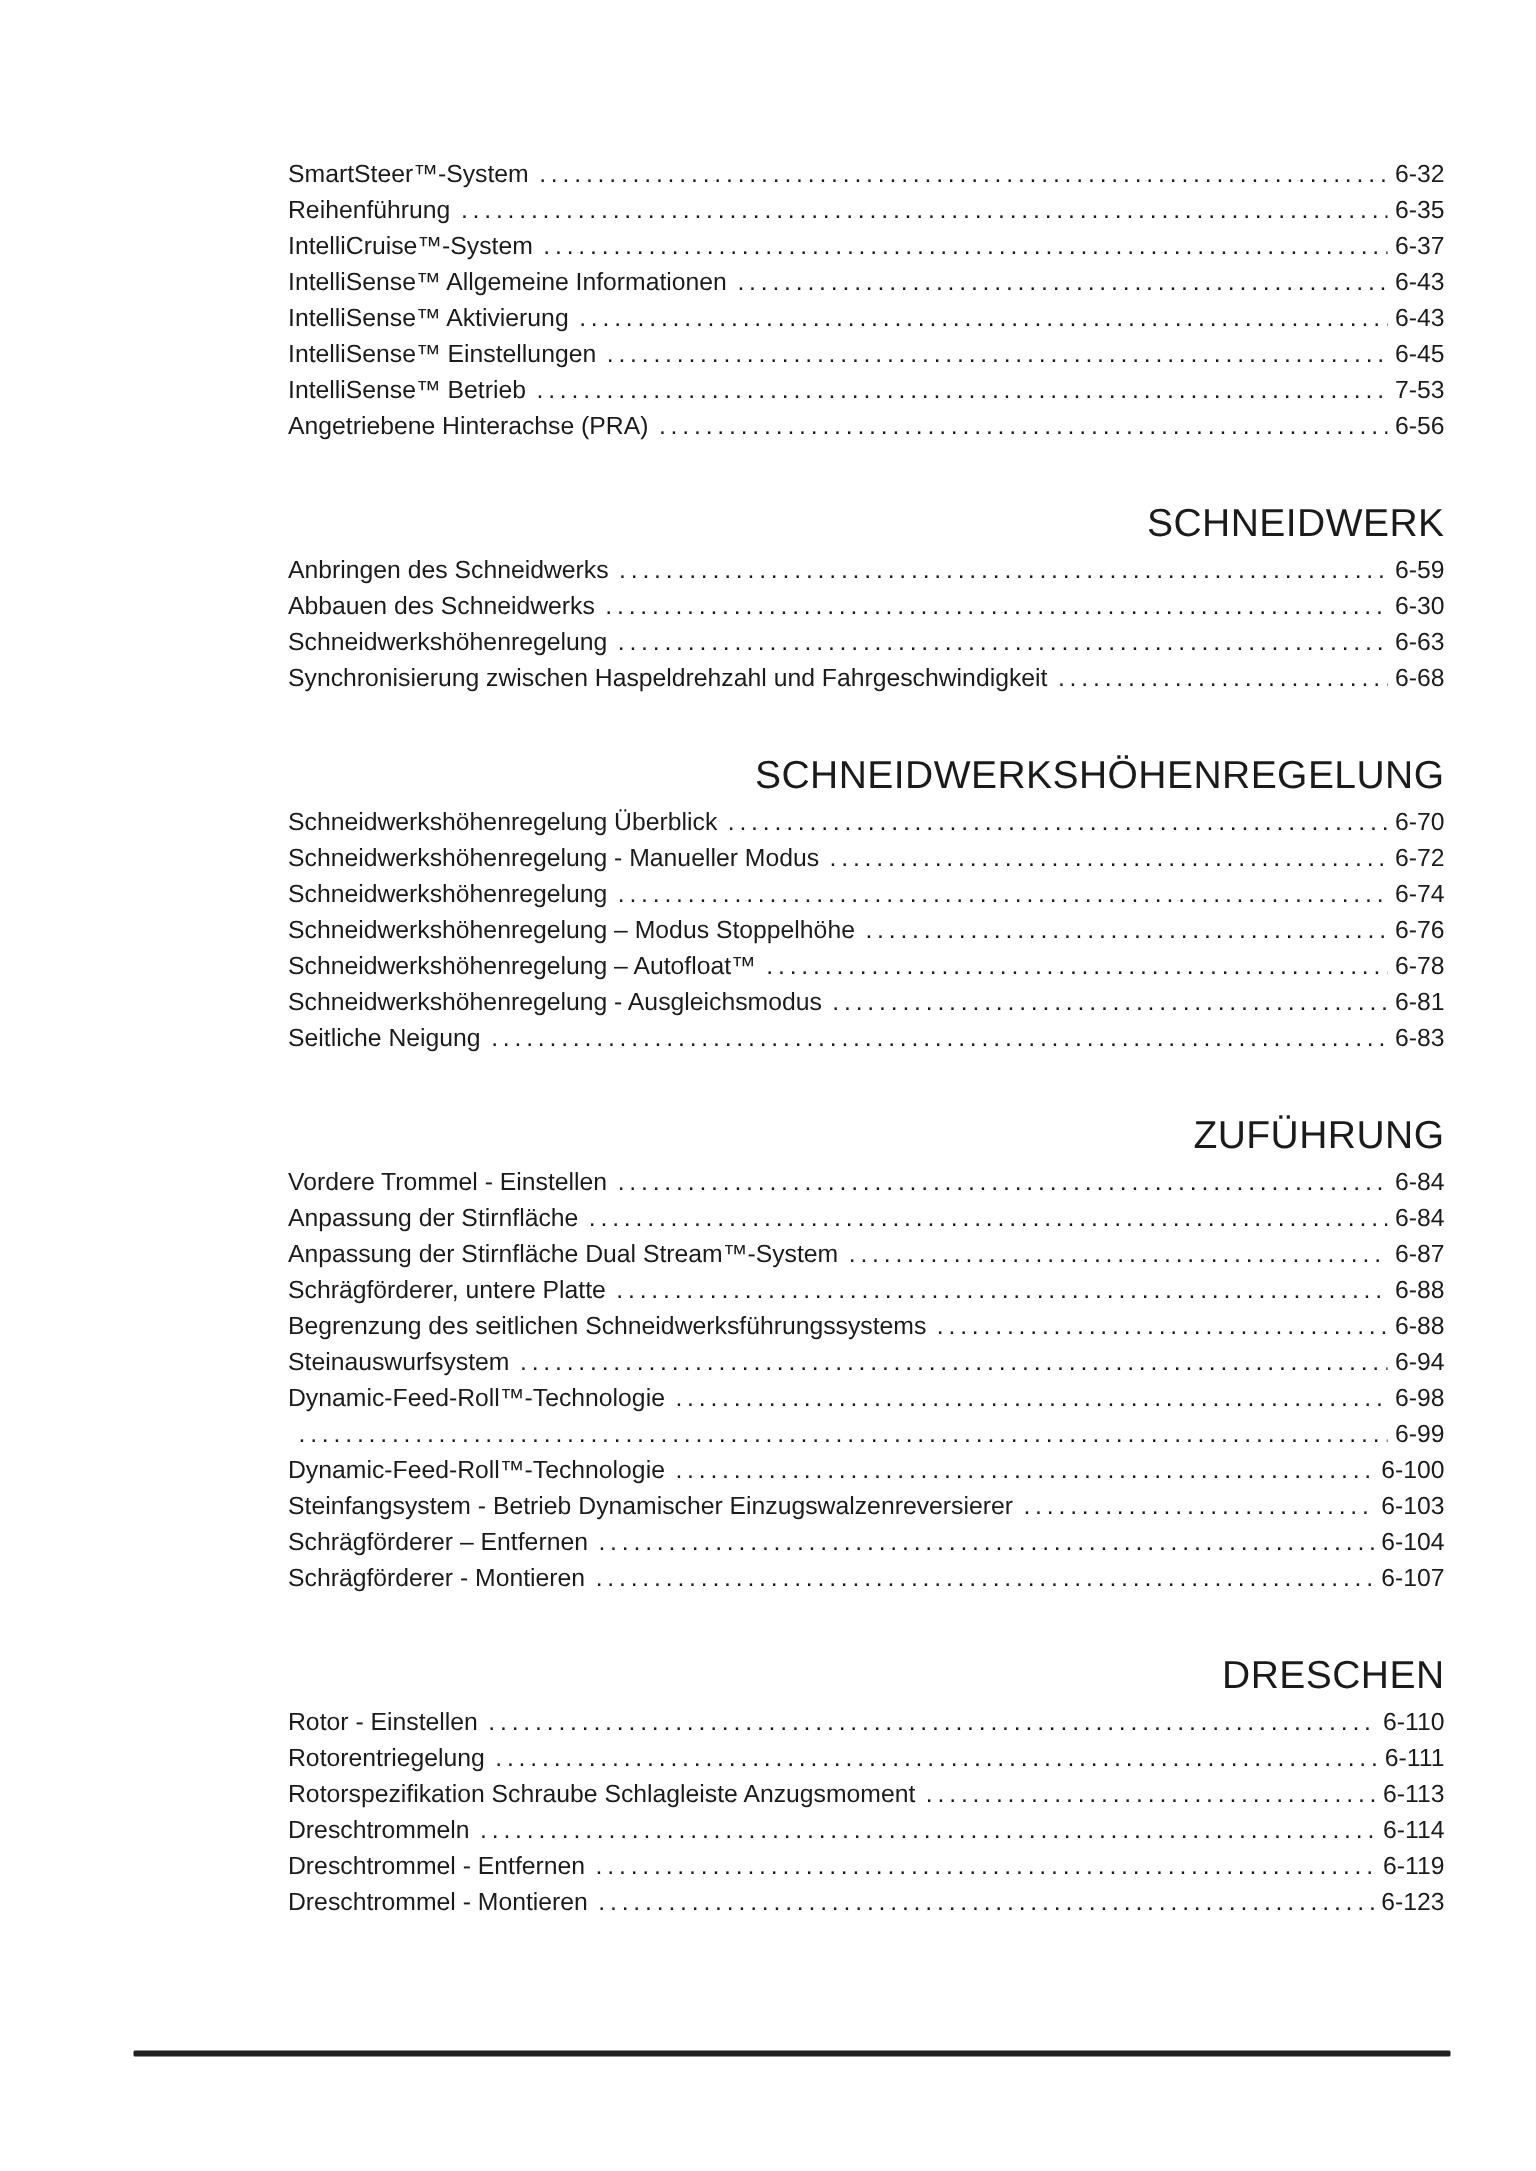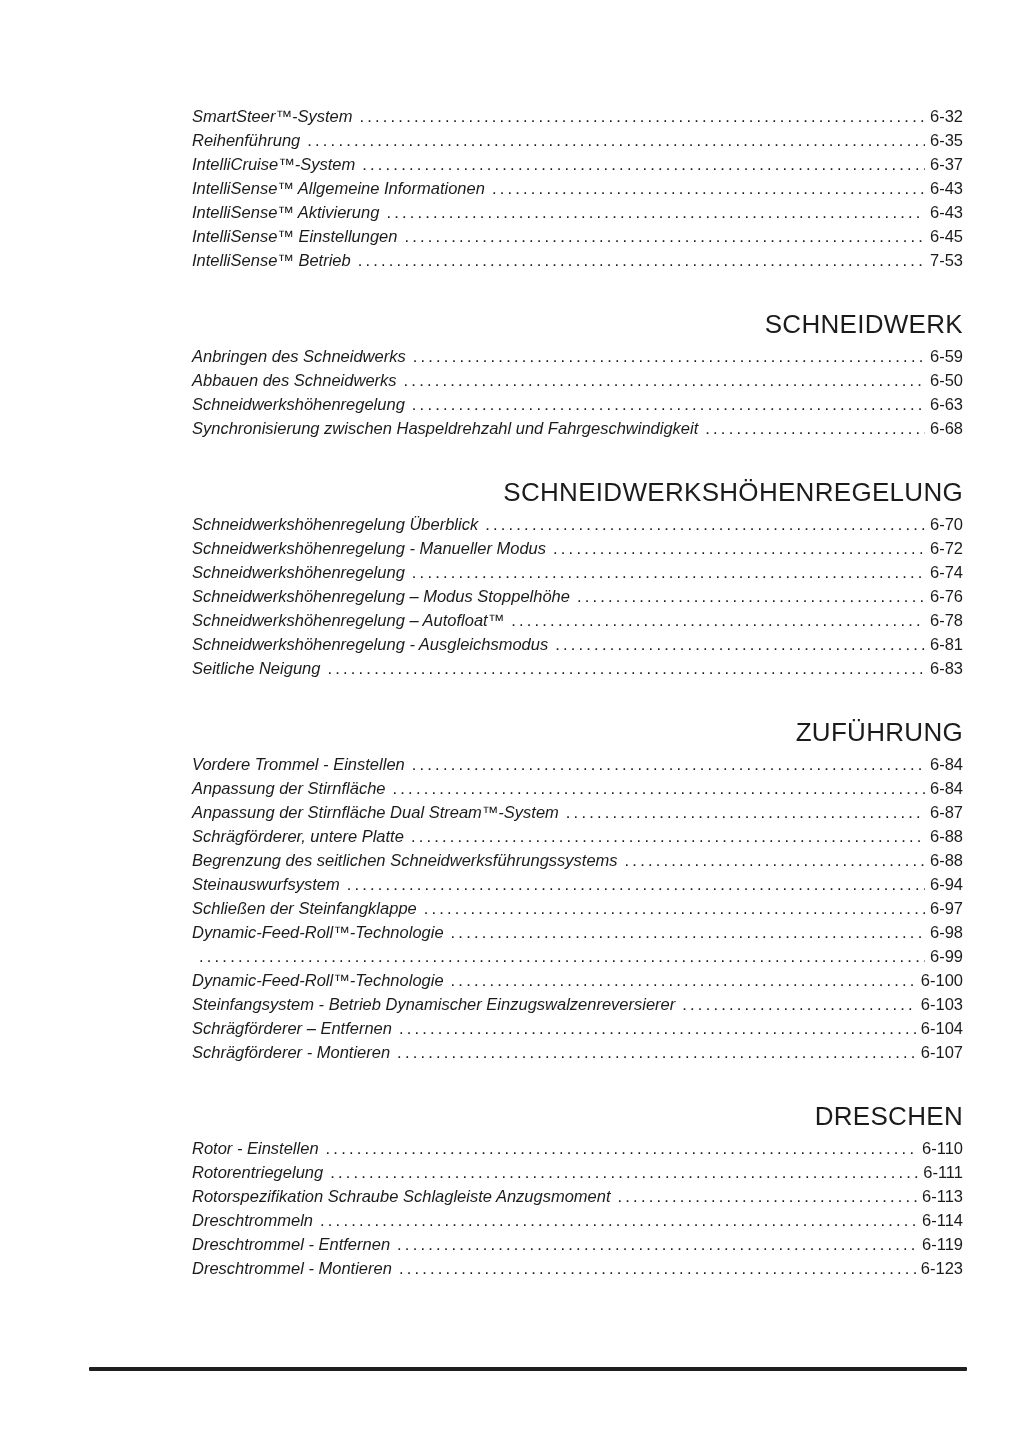--- a/index.html
+++ b/index.html
@@ -41,21 +41,20 @@
   li.entry {
     display: flex;
     align-items: baseline;
     font-size: 16.5px;
     line-height: 24px;
     white-space: nowrap;
   }
   .entry-label {
     flex: 0 0 auto;
     white-space: nowrap;
-    font-style: italic;
   }
   .leader {
     flex: 1 1 auto;
     overflow: hidden;
     white-space: nowrap;
     text-align: right;
     margin: 0 5px 0 7px;
     min-width: 14px;
   }
   .leader::after {
@@ -119,36 +118,41 @@
     <span class="leader"></span>
     <span class="entry-page">6-45</span>
   </li>
 
   <li class="entry">
     <span class="entry-label">IntelliSense™ Betrieb</span>
     <span class="leader"></span>
     <span class="entry-page">7-53</span>
   </li>
 
+  <li class="entry">
+    <span class="entry-label">Angetriebene Hinterachse (PRA)</span>
+    <span class="leader"></span>
+    <span class="entry-page">6-56</span>
+  </li>
 </ul>
   </section>
 
   <section class="toc-section">
     <h2 class="section-title">SCHNEIDWERK</h2>
     <ul class="entries">
   <li class="entry">
     <span class="entry-label">Anbringen des Schneidwerks</span>
     <span class="leader"></span>
     <span class="entry-page">6-59</span>
   </li>
 
   <li class="entry">
     <span class="entry-label">Abbauen des Schneidwerks</span>
     <span class="leader"></span>
-    <span class="entry-page">6-50</span>
+    <span class="entry-page">6-30</span>
   </li>
 
   <li class="entry">
     <span class="entry-label">Schneidwerkshöhenregelung</span>
     <span class="leader"></span>
     <span class="entry-page">6-63</span>
   </li>
 
   <li class="entry">
     <span class="entry-label">Synchronisierung zwischen Haspeldrehzahl und Fahrgeschwindigkeit</span>
@@ -239,25 +243,20 @@
   </li>
 
 
   <li class="entry">
     <span class="entry-label">Steinauswurfsystem</span>
     <span class="leader"></span>
     <span class="entry-page">6-94</span>
   </li>
 
 
-  <li class="entry">
-    <span class="entry-label">Schließen der Steinfangklappe</span>
-    <span class="leader"></span>
-    <span class="entry-page">6-97</span>
-  </li>
 
   <li class="entry">
     <span class="entry-label">Dynamic-Feed-Roll™-Technologie</span>
     <span class="leader"></span>
     <span class="entry-page">6-98</span>
   </li>
 
   <li class="entry">
     <span class="leader"></span>
     <span class="entry-page">6-99</span>

